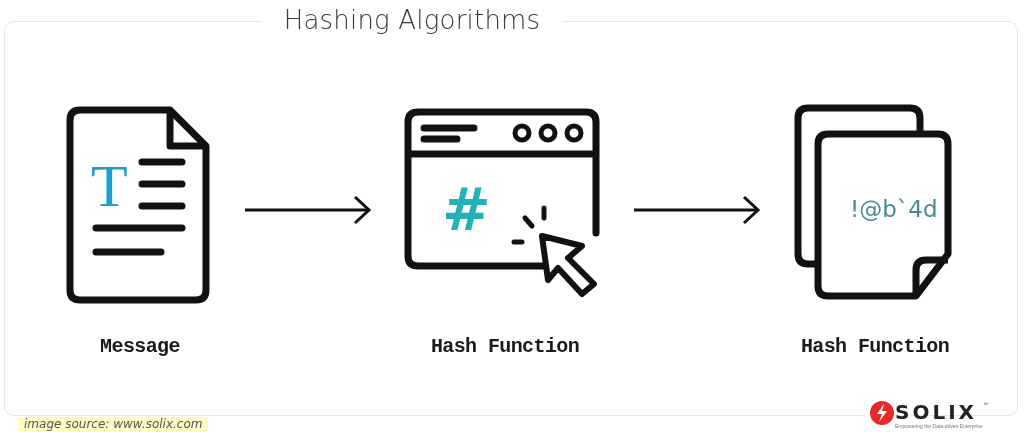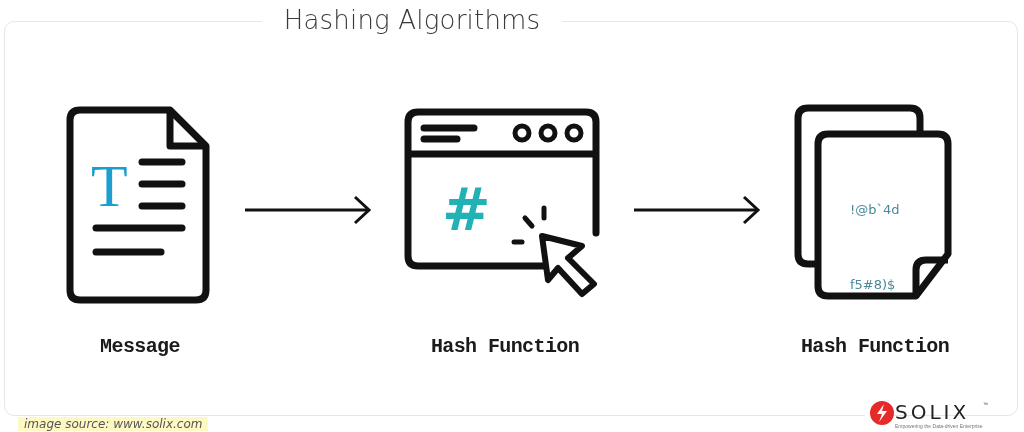--- a/index.html
+++ b/index.html
@@ -20,32 +20,32 @@
   }
 
   .icon { position: absolute; }
   .label {
     position: absolute; top: 335px; font-family: Liberation Mono, monospace;
     font-weight: bold; font-size: 20px; color: #1b1b1b; text-align: center;
     letter-spacing: -0.6px;
   }
 
   .hash-lines {
-    position: absolute; font-family: "DejaVu Sans", sans-serif; font-size: 13px;
+    position: absolute; font-family: "DejaVu Sans", sans-serif; font-size: 23px;
     color: #4a8a98; line-height: 25px; white-space: pre;
   }
 
   .footer-src {
     position: absolute; left: 18px; top: 404px; background: #fef9c3; padding: 0 6px;
     font-family: "DejaVu Sans", sans-serif; font-style: italic; font-size: 12px; color: #555; margin-top: 13px;
   }
   .logo { position: absolute; left: 865px; top: 400px; background: #fff; padding: 0 8px 0 6px; height: 30px; }
   .logo-word {
     position: absolute; left: 30px; top: 0px; font-family: "DejaVu Sans", sans-serif;
-    font-weight: normal; font-size: 20px; color: #222; letter-spacing: 3px;
+    font-weight: bold; font-size: 20px; color: #222; letter-spacing: 3px;
   }
   .logo-tm { position: absolute; left: 118px; top: 1px; font-size: 5px; color: #333; }
   .logo-tag { position: absolute; left: 30px; top: 23px; font-size: 5px; color: #777; white-space: nowrap; }
 </style>
 </head>
 <body>
 
 <div class="frame"></div>
 
 <div class="title">
@@ -88,21 +88,20 @@
   <polyline points="112,3 126,16 112,29" fill="none" stroke="#111" stroke-width="3"></polyline>
 </svg>
 
 <svg class="icon" style="left:790px;top:104px" width="172" height="200" viewBox="0 0 172 200">
   <path d="M18 4 H120 Q130 4 130 14 V150 Q130 160 120 160 H18 Q8 160 8 150 V14 Q8 4 18 4 Z" fill="#fff" stroke="#111" stroke-width="7" stroke-linejoin="round"></path>
   <path d="M38 30 H148 Q158 30 158 40 V150 L126 192 H38 Q28 192 28 182 V40 Q28 30 38 30 Z" fill="#fff" stroke="#111" stroke-width="7" stroke-linejoin="round"></path>
   <path d="M126 192 V166 Q126 156 136 156 H158" fill="none" stroke="#111" stroke-width="7" stroke-linejoin="round"></path>
 </svg>
 <div class="hash-lines" style="left:850px;top:147px">
   <div>!@b`4d</div>
-  <div>f5#8)$</div>
 </div>
 
 <div class="label" style="left:60px;width:160px">Message</div>
 <div class="label" style="left:405px;width:200px">Hash Function</div>
 <div class="label" style="left:775px;width:200px">Hash Function</div>
 
 <div class="footer-src">image source: www.solix.com</div>
 
 <div class="logo">
   <svg width="26" height="26" viewBox="0 0 26 26" style="position:absolute;left:4px;top:0">

